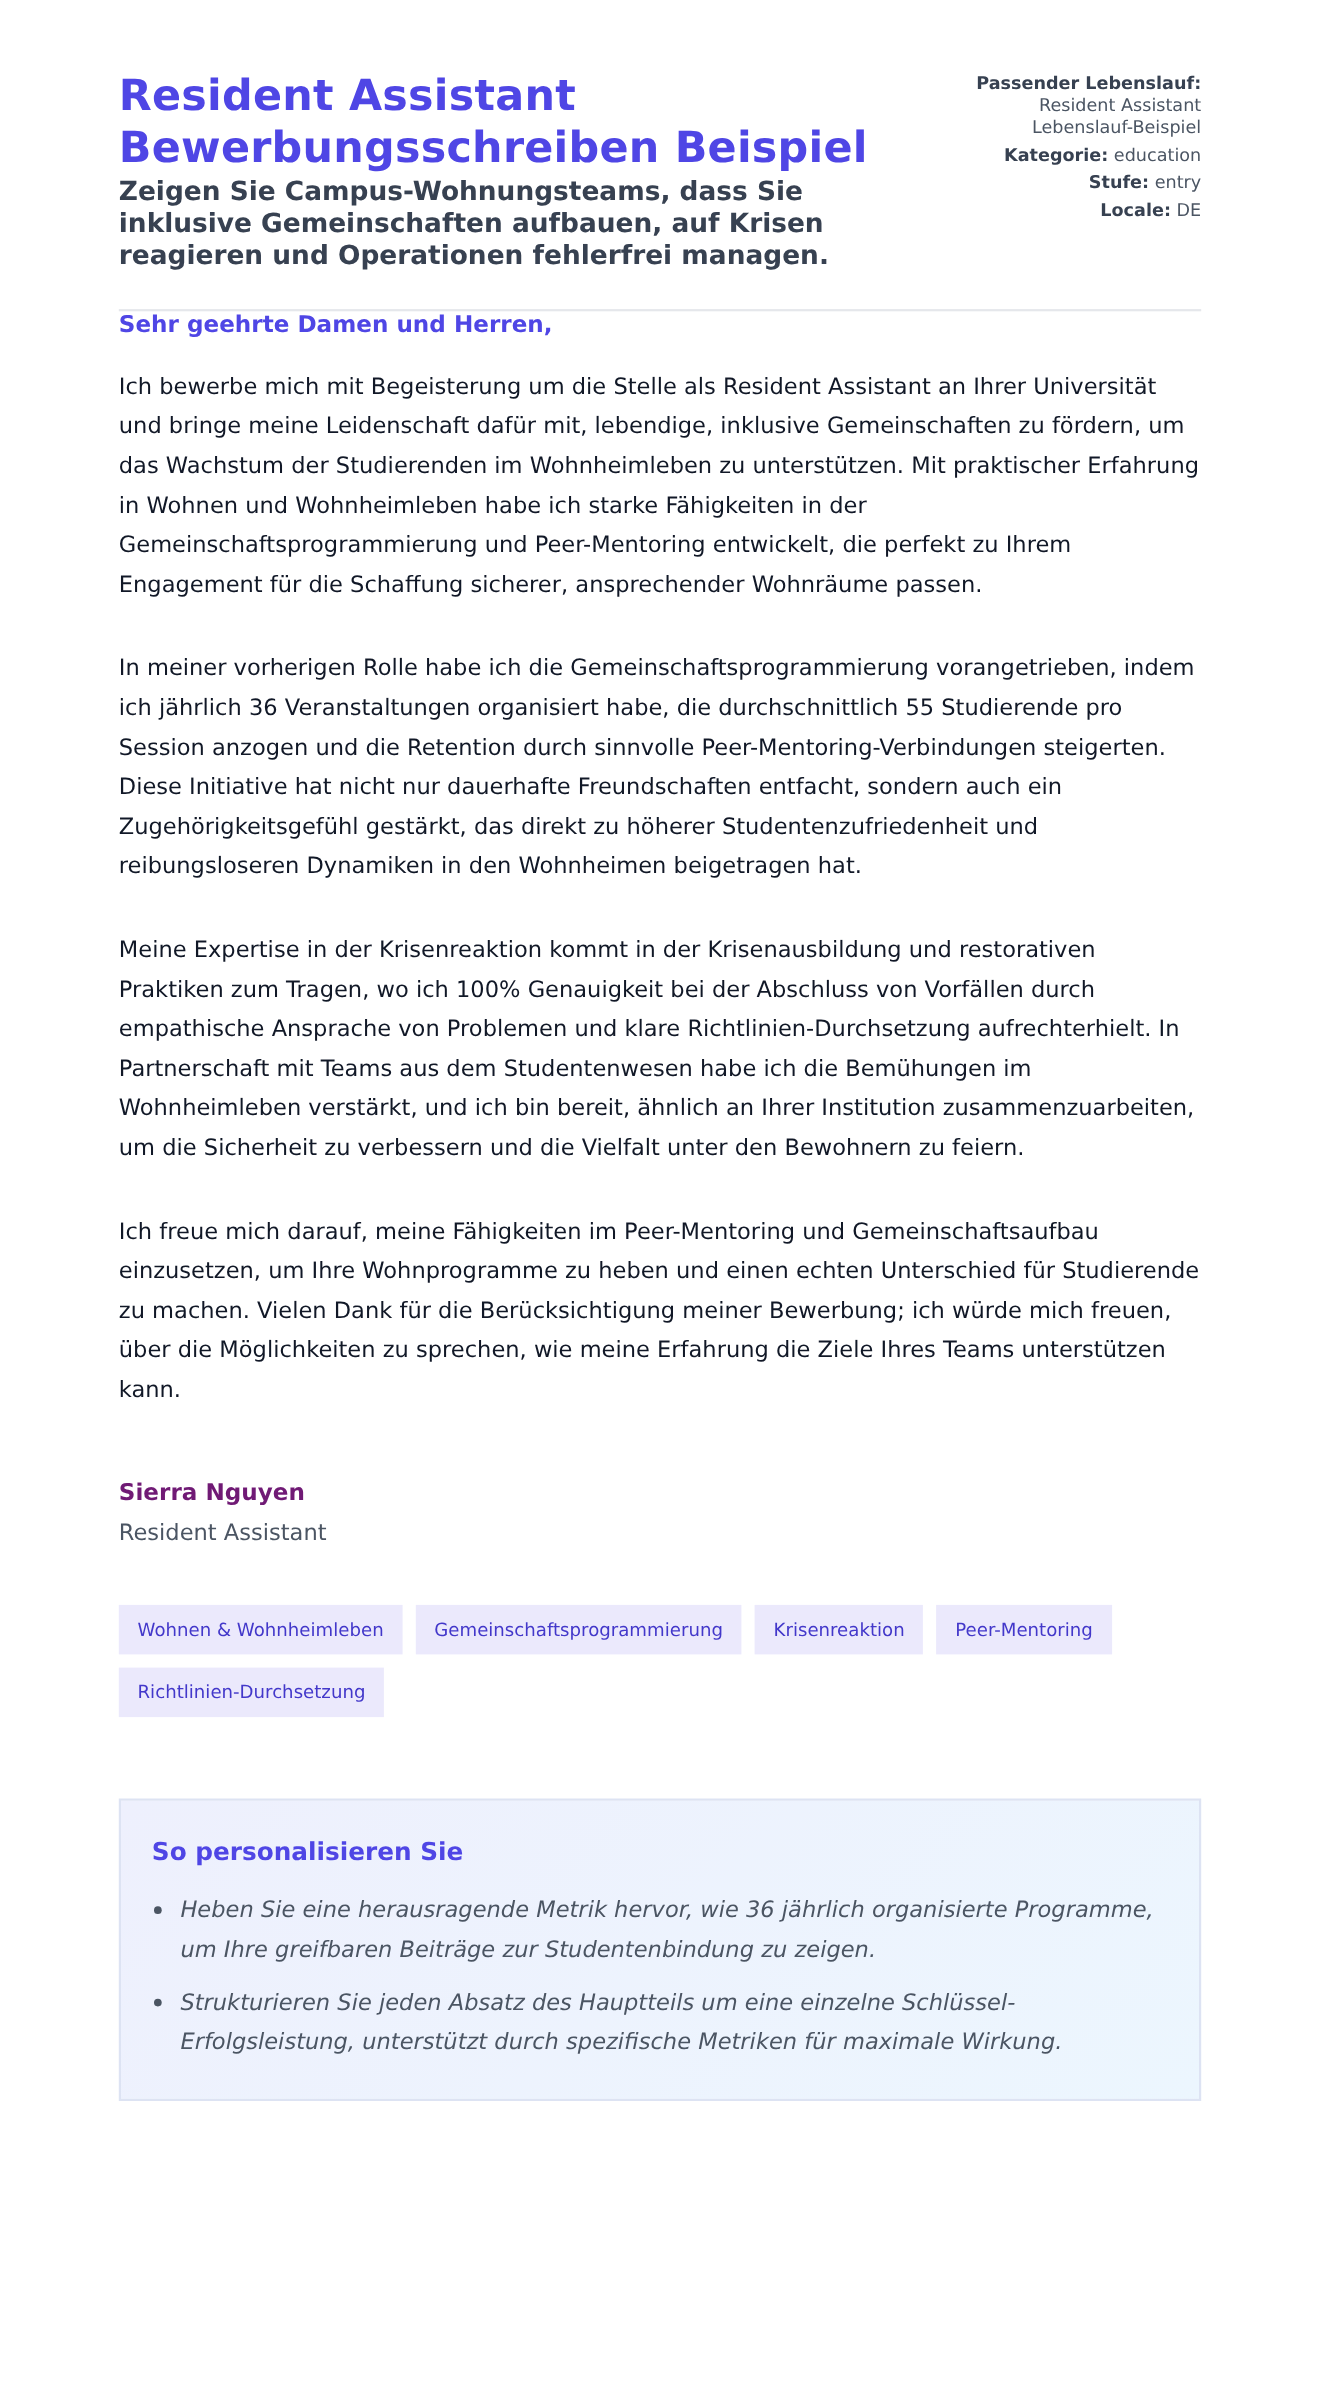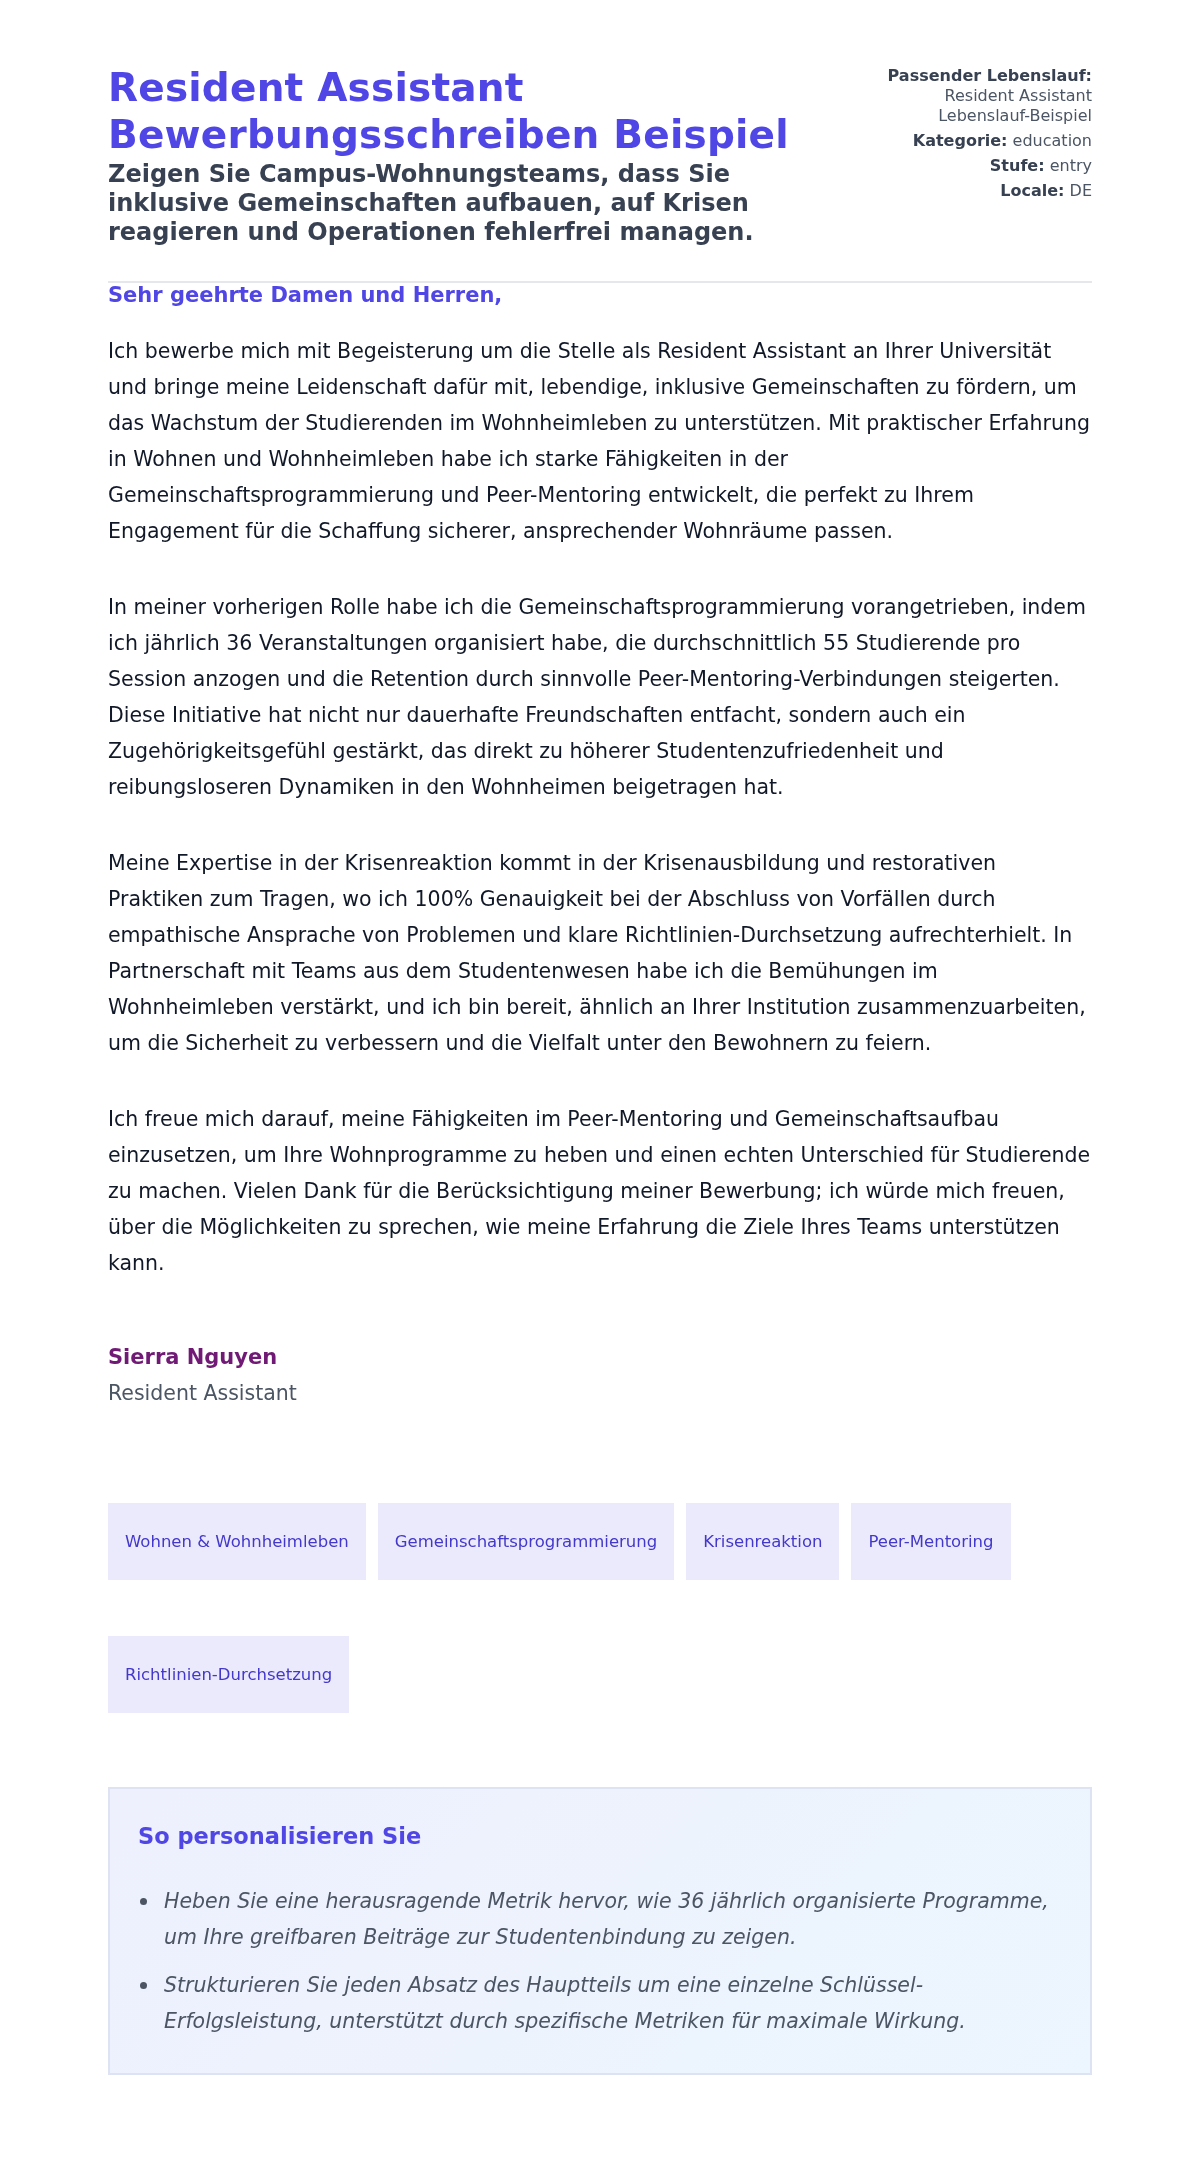--- a/index.html
+++ b/index.html
@@ -74,35 +74,34 @@
       margin-top: 54px;
       display: flex;
       flex-wrap: wrap;
       gap: 12px;
       width: 960px;
     }
     .tag {
       background: #ebe9fc;
       color: #4338ca;
       font-size: 16.5px;
-      padding: 29px 17px;
+      padding: 13px 17px;
       line-height: 19px;
-      margin-top: 44px;
     }
     .tips {
       margin-top: 74px;
       border: 2px solid #dde3f3;
       background: linear-gradient(135deg, #eef0fd 0%, #ecf6fe 100%);
       padding: 34px 28px 34px 28px;
     }
     .tips-title {
       font-size: 22.5px;
       font-weight: bold;
       color: #4f46e5;
-      margin-bottom: 34px;
+      margin-bottom: 21px;
     }
     .tips-list {
       list-style: none;
       font-style: italic;
     }
     .tips-list li {
       position: relative;
       padding-left: 26px;
       font-size: 20.5px;
       line-height: 36px;

